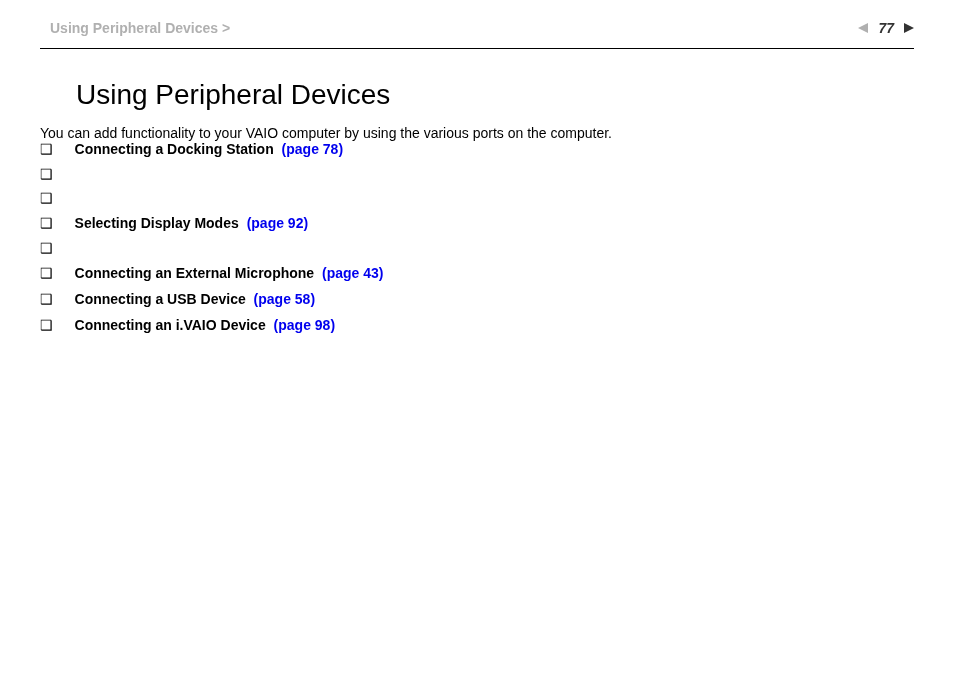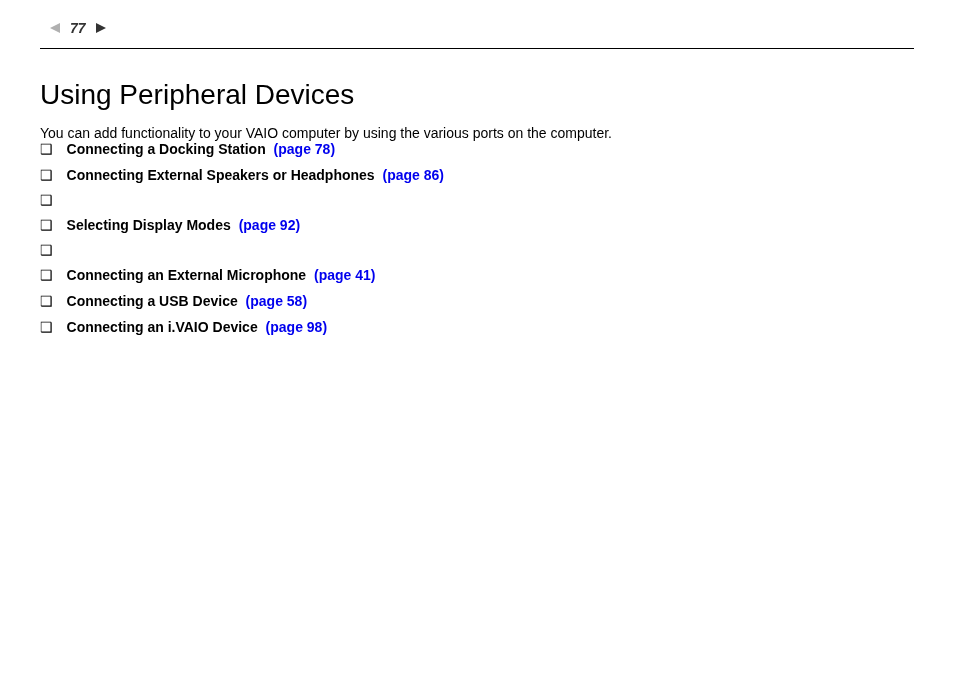--- a/index.html
+++ b/index.html
@@ -49,20 +49,21 @@
       margin: 12px 40px 0 40px;
     }
     .content {
       padding: 30px 40px 0 40px;
     }
     .title {
       font-size: 28px;
       font-weight: normal;
       color: #000;
       margin-bottom: 14px;
+      margin-left: 36px;
     }
     .intro {
       font-size: 14px;
       color: #000;
     }
     .toc-list {
       list-style: none;
     }
     .toc-item {
       display: flex;
@@ -71,32 +72,34 @@
       font-size: 14px;
     }
     .bullet {
       margin-right: 14px;
       font-size: 14px;
       line-height: 1;
     }
     .toc-label {
       font-weight: bold;
       color: #000;
+      margin-left: 8px;
     }
     .toc-page {
       font-weight: bold;
       color: #0000ee;
       margin-left: 4px;
       cursor: pointer;
     }
   </style>
 </head>
 <body>
 
 <div class="header">
+  <div class="breadcrumb">Using Peripheral Devices &gt;</div>
   <div class="page-nav">
     <span class="nav-arrow">
       <svg width="12" height="12" viewBox="0 0 12 12">
         <polygon points="10,1 10,11 0,6" fill="#b0b0b0"></polygon>
       </svg>
     </span>
     <span class="page-number">77</span>
     <span class="nav-arrow">
       <svg width="12" height="12" viewBox="0 0 12 12">
         <polygon points="2,1 2,11 12,6" fill="#333"></polygon>
@@ -114,43 +117,39 @@
   <ul class="toc-list">
     <li class="toc-item">
       <span class="bullet">❑</span>
       <span>
         <span class="toc-label">Connecting a Docking Station</span>
         <span class="toc-page">(page 78)</span>
       </span>
     </li>
     <li class="toc-item">
       <span class="bullet">❑</span>
-      <span>
-        <span class="toc-label">Connecting External Speakers or Headphones</span>
-        <span class="toc-page">(page 86)</span>
-      </span>
     </li>
     <li class="toc-item">
       <span class="bullet">❑</span>
     </li>
     <li class="toc-item">
       <span class="bullet">❑</span>
       <span>
         <span class="toc-label">Selecting Display Modes</span>
         <span class="toc-page">(page 92)</span>
       </span>
     </li>
     <li class="toc-item">
       <span class="bullet">❑</span>
     </li>
     <li class="toc-item">
       <span class="bullet">❑</span>
       <span>
         <span class="toc-label">Connecting an External Microphone</span>
-        <span class="toc-page">(page 41)</span>
+        <span class="toc-page">(page 43)</span>
       </span>
     </li>
     <li class="toc-item">
       <span class="bullet">❑</span>
       <span>
         <span class="toc-label">Connecting a USB Device</span>
         <span class="toc-page">(page 58)</span>
       </span>
     </li>
     <li class="toc-item">

